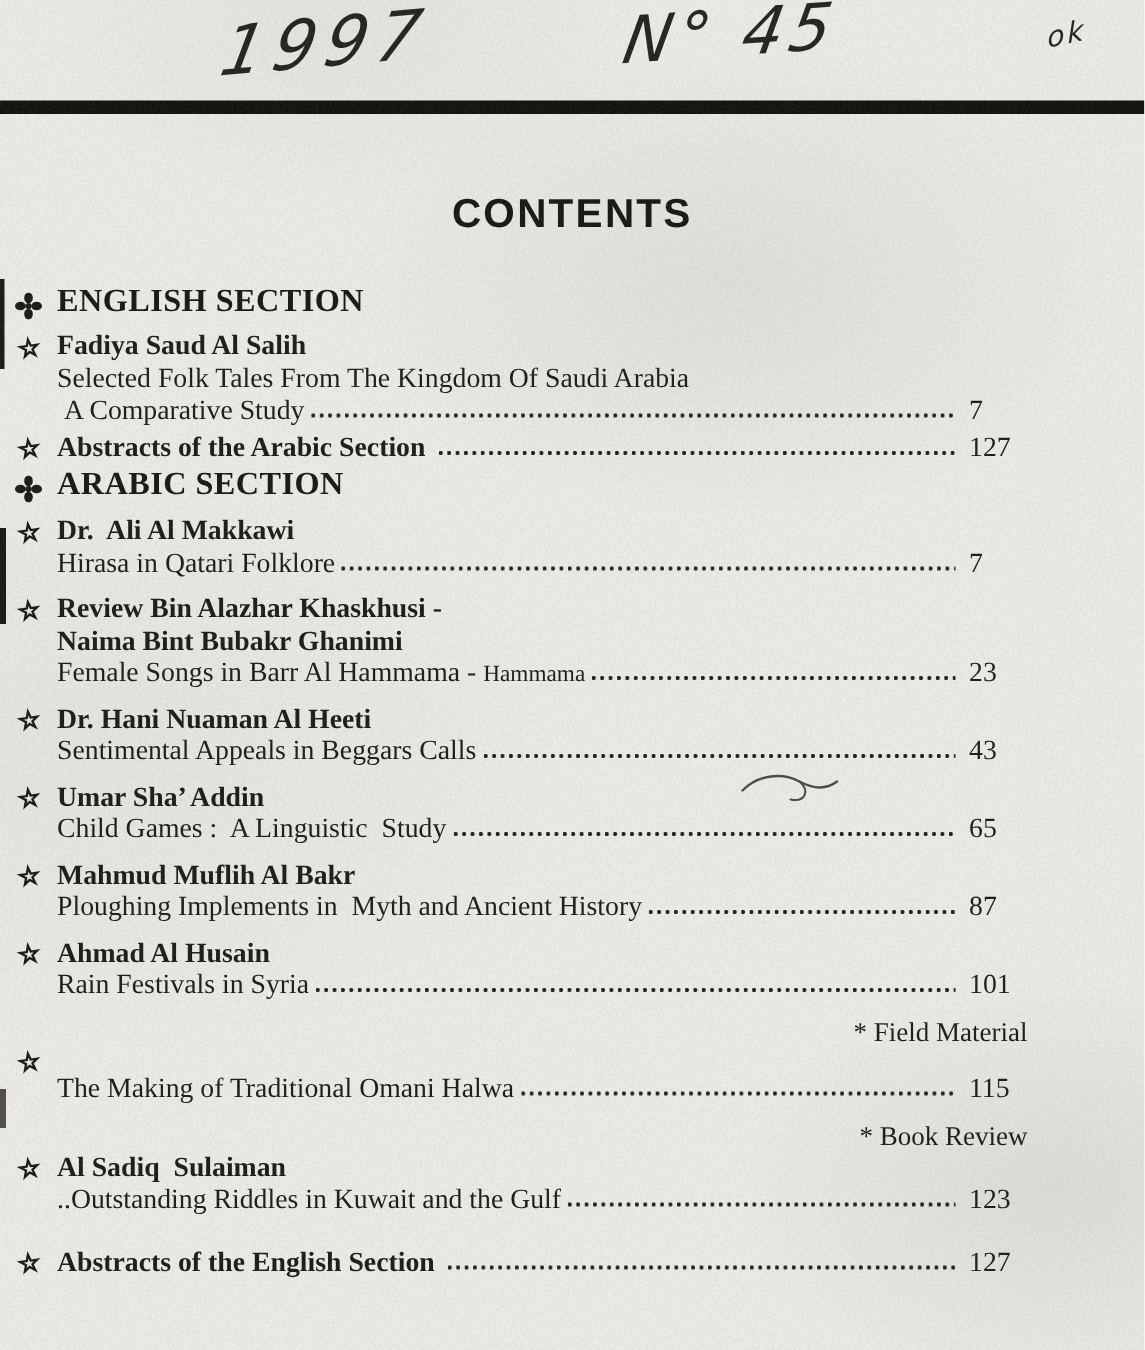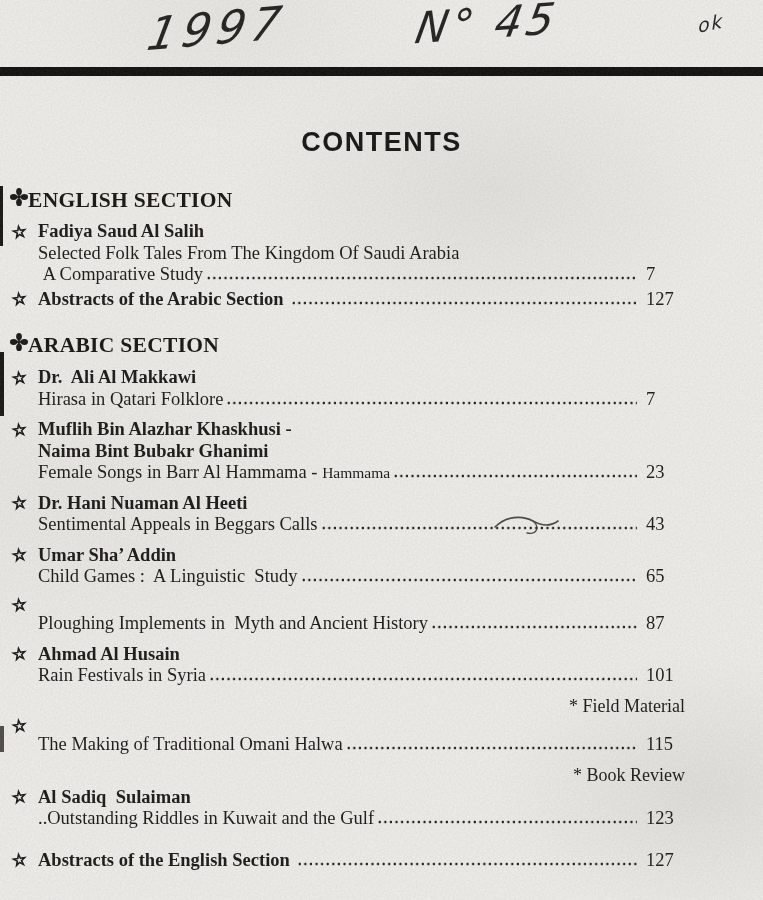--- a/index.html
+++ b/index.html
@@ -46,22 +46,22 @@
     font-family: "Liberation Sans", sans-serif;
     font-weight: bold;
     font-size: 27px;
     line-height: 47px;
     letter-spacing: 1.5px;
     color: #121110;
   }
 
   .toc { padding: 0 78px 0 10px; }
 
-  .sec-header { display: flex; align-items: flex-start; gap: 0; margin-bottom: 8px; }
-  .sec-1 { display: block; margin-top: 23px; }
+  .sec-header { display: flex; align-items: flex-end; gap: 10px; margin-bottom: 8px; }
+  .sec-1 { display: block; }
   .sec-title { font-weight: bold; font-size: 21.5px; line-height: 25px; letter-spacing: .3px; color: #14120f; }
   .sec-icon { width: 18px; height: 18px; display: inline-flex; flex: 0 0 18px; }
 
   .entry { margin-top: 9px; }
   .sec-0 .entry { margin-top: 3px; }
   .sec-0 .entry:first-of-type { margin-top: 1px; }
   .sec-1 .entry:last-of-type { margin-top: 20px; }
 
   .row { display: flex; align-items: baseline; }
   .star {
@@ -172,21 +172,21 @@
             </div>
             <div class="row ind">
               <span class="txt">Hirasa in Qatari Folklore</span>
               <span class="dots"></span>
               <span class="pnum">7</span>
             </div>
           </div>
           <div class="entry">
             <div class="row">
               <span class="star">☆</span>
-              <span class="txt bold">Muflih Bin Alazhar Khaskhusi -</span>
+              <span class="txt bold">Review Bin Alazhar Khaskhusi -</span>
             </div>
             <div class="row ind">
               <span class="txt bold">Naima Bint Bubakr Ghanimi</span>
             </div>
             <div class="row ind">
               <span class="txt">Female Songs in Barr Al Hammama - </span>
               <span class="txt small">Hammama</span>
               <span class="dots"></span>
               <span class="pnum">23</span>
             </div>
@@ -209,20 +209,21 @@
             </div>
             <div class="row ind">
               <span class="txt">Child Games :  A Linguistic  Study</span>
               <span class="dots"></span>
               <span class="pnum">65</span>
             </div>
           </div>
           <div class="entry">
             <div class="row">
               <span class="star">☆</span>
+              <span class="txt bold">Mahmud Muflih Al Bakr</span>
             </div>
             <div class="row ind">
               <span class="txt">Ploughing Implements in  Myth and Ancient History</span>
               <span class="dots"></span>
               <span class="pnum">87</span>
             </div>
           </div>
           <div class="entry">
             <div class="row">
               <span class="star">☆</span>

